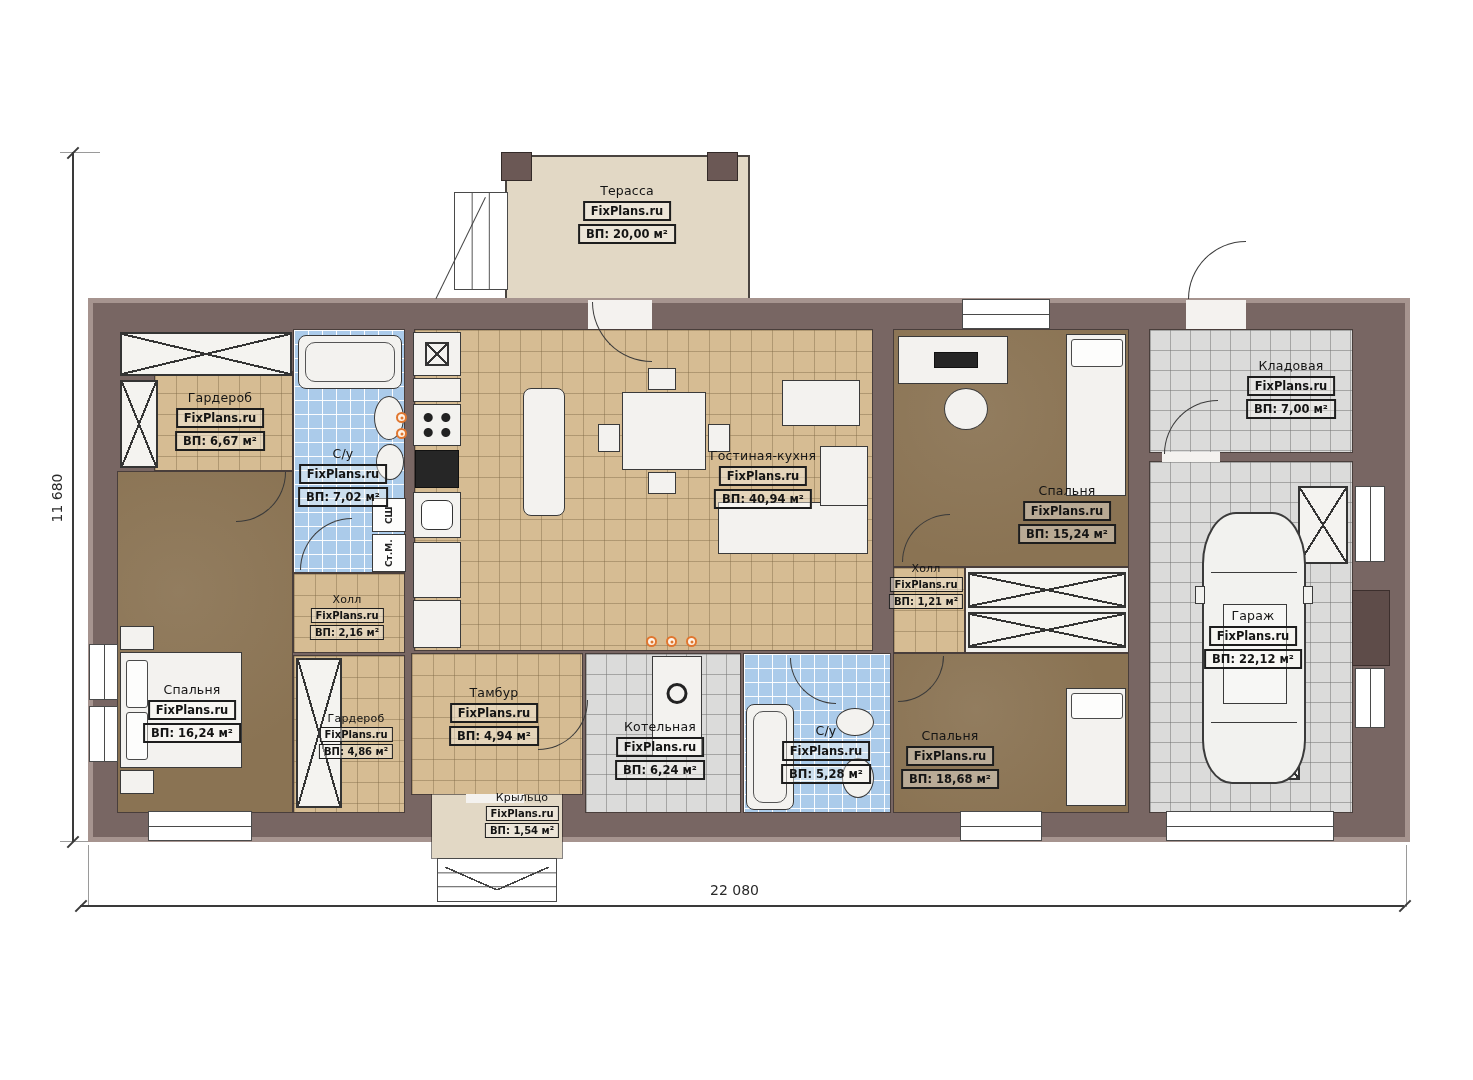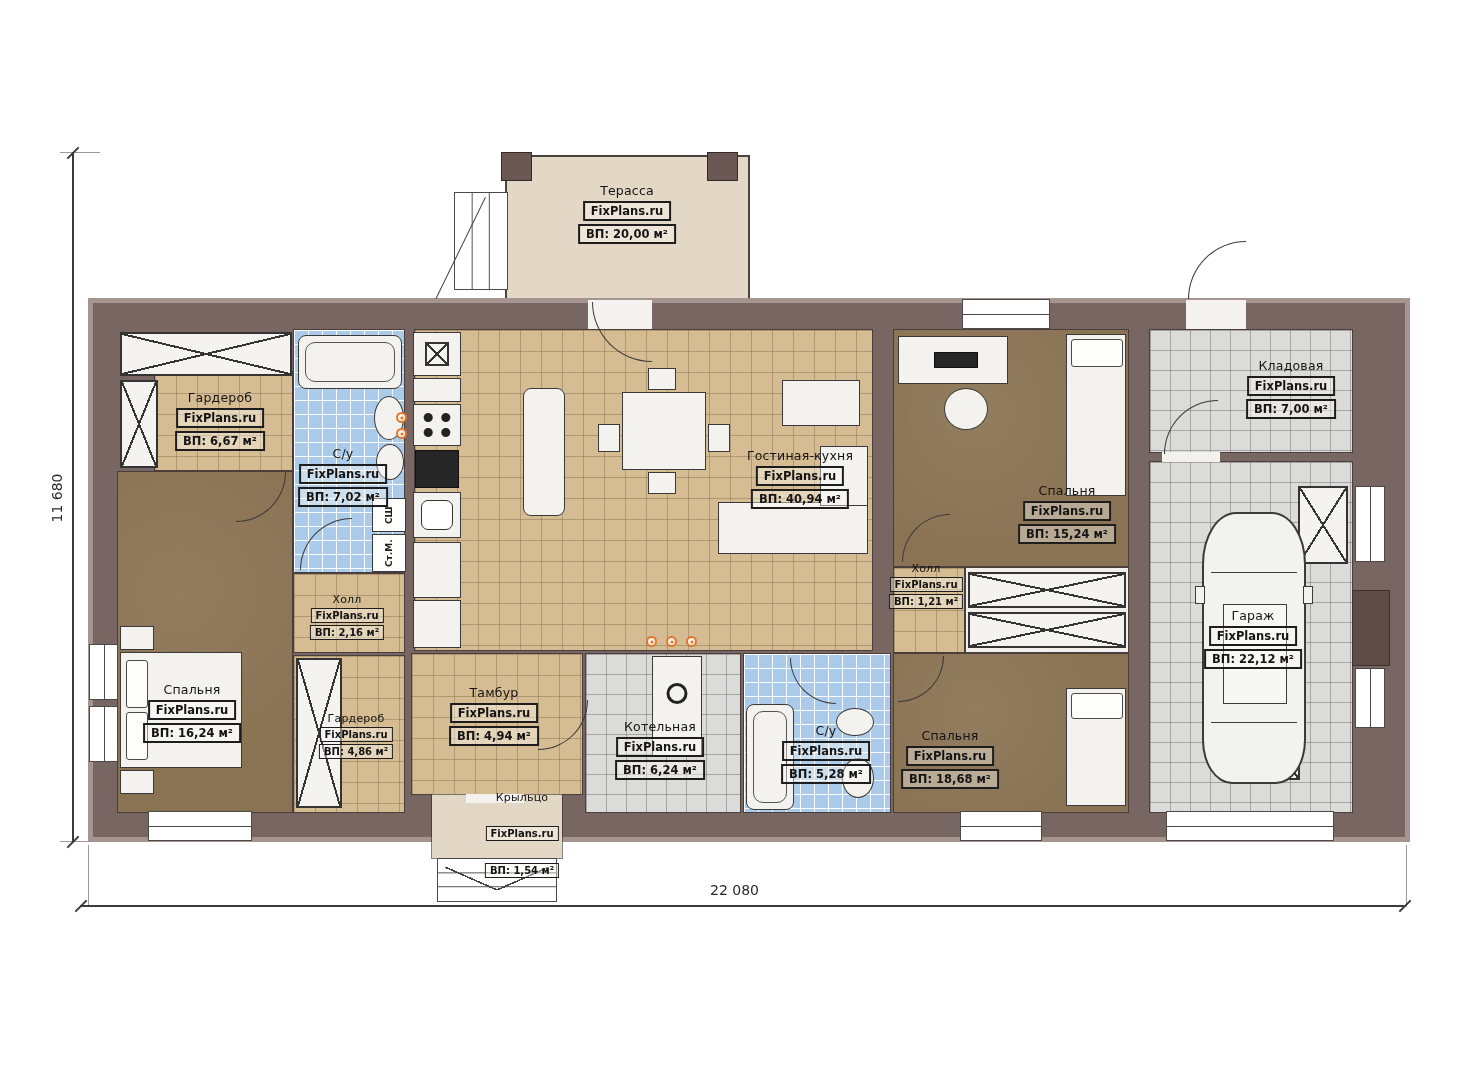--- a/index.html
+++ b/index.html
@@ -239,21 +239,21 @@
   <div class="rlabel" style="left:220px;top:390px;">
     <div class="rname">Гардероб</div>
     <div class="rbox">FixPlans.ru</div>
     <div class="rbox">ВП: 6,67 м²</div>
   </div>
   <div class="rlabel" style="left:343px;top:446px;">
     <div class="rname">С/у</div>
     <div class="rbox">FixPlans.ru</div>
     <div class="rbox">ВП: 7,02 м²</div>
   </div>
-  <div class="rlabel" style="left:800px;top:448px;">
+  <div class="rlabel" style="left:763px;top:448px;">
     <div class="rname">Гостиная-кухня</div>
     <div class="rbox">FixPlans.ru</div>
     <div class="rbox">ВП: 40,94 м²</div>
   </div>
   <div class="rlabel" style="left:1067px;top:483px;">
     <div class="rname">Спальня</div>
     <div class="rbox">FixPlans.ru</div>
     <div class="rbox">ВП: 15,24 м²</div>
   </div>
   <div class="rlabel" style="left:1247px;top:358px;margin-left:44px;">
@@ -299,19 +299,19 @@
   <div class="rlabel" style="left:826px;top:723px;">
     <div class="rname">С/у</div>
     <div class="rbox">FixPlans.ru</div>
     <div class="rbox">ВП: 5,28 м²</div>
   </div>
   <div class="rlabel" style="left:950px;top:728px;">
     <div class="rname">Спальня</div>
     <div class="rbox">FixPlans.ru</div>
     <div class="rbox">ВП: 18,68 м²</div>
   </div>
-  <div class="rlabel sm" style="left:522px;top:791px;gap:20px;">
+  <div class="rlabel sm" style="left:522px;top:791px;">
     <div class="rname">Крыльцо</div>
     <div class="rbox">FixPlans.ru</div>
     <div class="rbox">ВП: 1,54 м²</div>
   </div>
 
 </div>
 
 </body></html>

